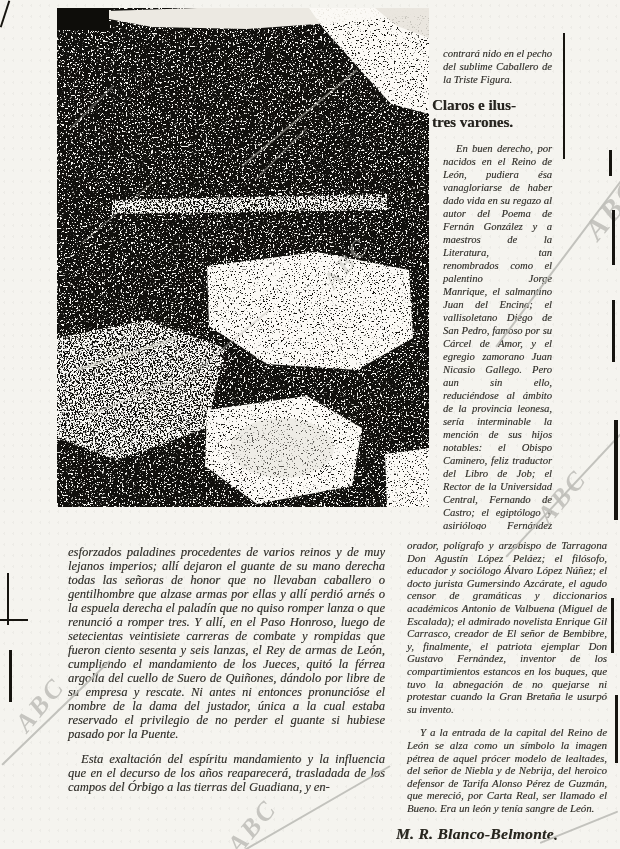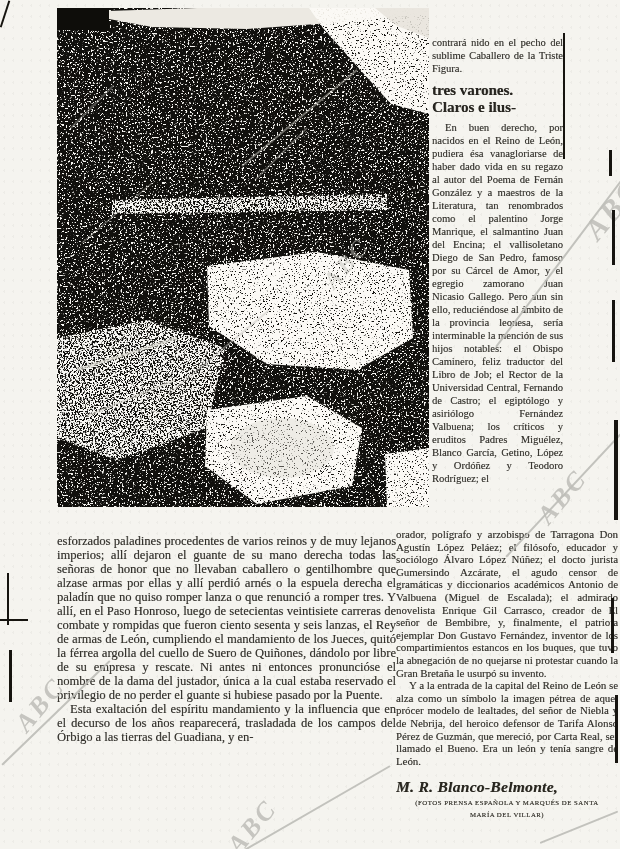--- a/index.html
+++ b/index.html
@@ -14,21 +14,21 @@
   
   .photo{position:absolute; left:57px; top:8px; width:372px; height:499px; margin:0; overflow:hidden;}
   .photo svg{display:block; width:100%; height:100%;}
   .caption{
     position:absolute; left:57px; top:512px; width:372px;
     text-align:center; font-size:7.5px; letter-spacing:0.7px;
     color:#45433d; text-shadow:0 0 0.6px #5a5850;
   }
   
   .col{position:absolute; text-align:justify; hyphens:auto; -webkit-hyphens:auto;}
-  .col p{margin:0; text-shadow:0.3px 0.3px 0.35px rgba(52,50,44,0.45);}
+  .col p{margin:11px; text-shadow:0.3px 0.3px 0.35px rgba(52,50,44,0.45);font-style:italic;}
   .col p.indent{text-indent:13px;}
   .col-left{left:57px; top:534px; width:339px; height:275px; overflow:hidden;
             font-size:12.5px; line-height:14px;}
   .col-tr{left:432px; top:36px; width:131px; height:494px; overflow:hidden;
           font-size:10.5px; line-height:13px;}
   .col-br{left:396px; top:528px; width:222px; height:312px; overflow:hidden;
           font-size:10.8px; line-height:12.6px;}
   .heading{margin:7px 0 5px 0; font-size:15px; line-height:17px; font-weight:bold;
            color:#26241f; text-shadow:0.4px 0.4px 0.4px rgba(40,38,32,0.5);}
   .heading span{display:block;}
@@ -127,22 +127,22 @@
   </figure>
 
   <div class="col col-left">
     <p class="noindent">esforzados paladines procedentes de varios reinos y de muy lejanos imperios; allí dejaron el guante de su mano derecha todas las señoras de honor que no llevaban caballero o gentilhombre que alzase armas por ellas y allí perdió arnés o la espuela derecha el paladín que no quiso romper lanza o que renunció a romper tres. Y allí, en el Paso Honroso, luego de setecientas veintisiete carreras de combate y rompidas que fueron ciento sesenta y seis lanzas, el Rey de armas de León, cumpliendo el mandamiento de los Jueces, quitó la férrea argolla del cuello de Suero de Quiñones, dándolo por libre de su empresa y rescate. Ni antes ni entonces pronuncióse el nombre de la dama del justador, única a la cual estaba reservado el privilegio de no perder el guante si hubiese pasado por la Puente.</p>
     <p class="indent">Esta exaltación del espíritu mandamiento y la influencia que en el decurso de los años reaparecerá, trasladada de los campos del Órbigo a las tierras del Guadiana, y en-</p>
   </div>
 
   <div class="col col-tr">
     <p class="noindent">contrará nido en el pecho del sublime Caballero de la Triste Figura.</p>
     <h2 class="heading">
+      <span>Claros e ilus-</span>
       <span>tres varones.</span>
-      <span>Claros e ilus-</span>
     </h2>
     <p class="indent">En buen derecho, por nacidos en el Reino de León, pudiera ésa vanagloriarse de haber dado vida en su regazo al autor del Poema de Fernán González y a maestros de la Literatura, tan renombrados como el palentino Jorge Manrique, el salmantino Juan del Encina; el vallisoletano Diego de San Pedro, famoso por su Cárcel de Amor, y el egregio zamorano Juan Nicasio Gallego. Pero aun sin ello, reduciéndose al ámbito de la provincia leonesa, sería interminable la mención de sus hijos notables: el Obispo Caminero, feliz traductor del Libro de Job; el Rector de la Universidad Central, Fernando de Castro; el egiptólogo y asiriólogo Fernández Valbuena; los críticos y eruditos Padres Miguélez, Blanco García, Getino, López y Ordóñez y Teodoro Rodríguez; el</p>
   </div>
 
   <div class="col col-br">
     <p class="noindent">orador, polígrafo y arzobispo de Tarragona Don Agustín López Peláez; el filósofo, educador y sociólogo Álvaro López Núñez; el docto jurista Gumersindo Azcárate, el agudo censor de gramáticas y diccionarios académicos Antonio de Valbuena (Miguel de Escalada); el admirado novelista Enrique Gil Carrasco, creador de El señor de Bembibre, y, finalmente, el patriota ejemplar Don Gustavo Fernández, inventor de los compartimientos estancos en los buques, que tuvo la abnegación de no quejarse ni protestar cuando la Gran Bretaña le usurpó su invento.</p>
     <p class="indent">Y a la entrada de la capital del Reino de León se alza como un símbolo la imagen pétrea de aquel prócer modelo de lealtades, del señor de Niebla y de Nebrija, del heroico defensor de Tarifa Alonso Pérez de Guzmán, que mereció, por Carta Real, ser llamado el Bueno. Era un león y tenía sangre de León.</p>
     <div class="signature">M. R. Blanco-Belmonte,</div>
     <div class="credit">(FOTOS PRENSA ESPAÑOLA Y MARQUÉS DE SANTA MARÍA DEL VILLAR)</div>
   </div>

